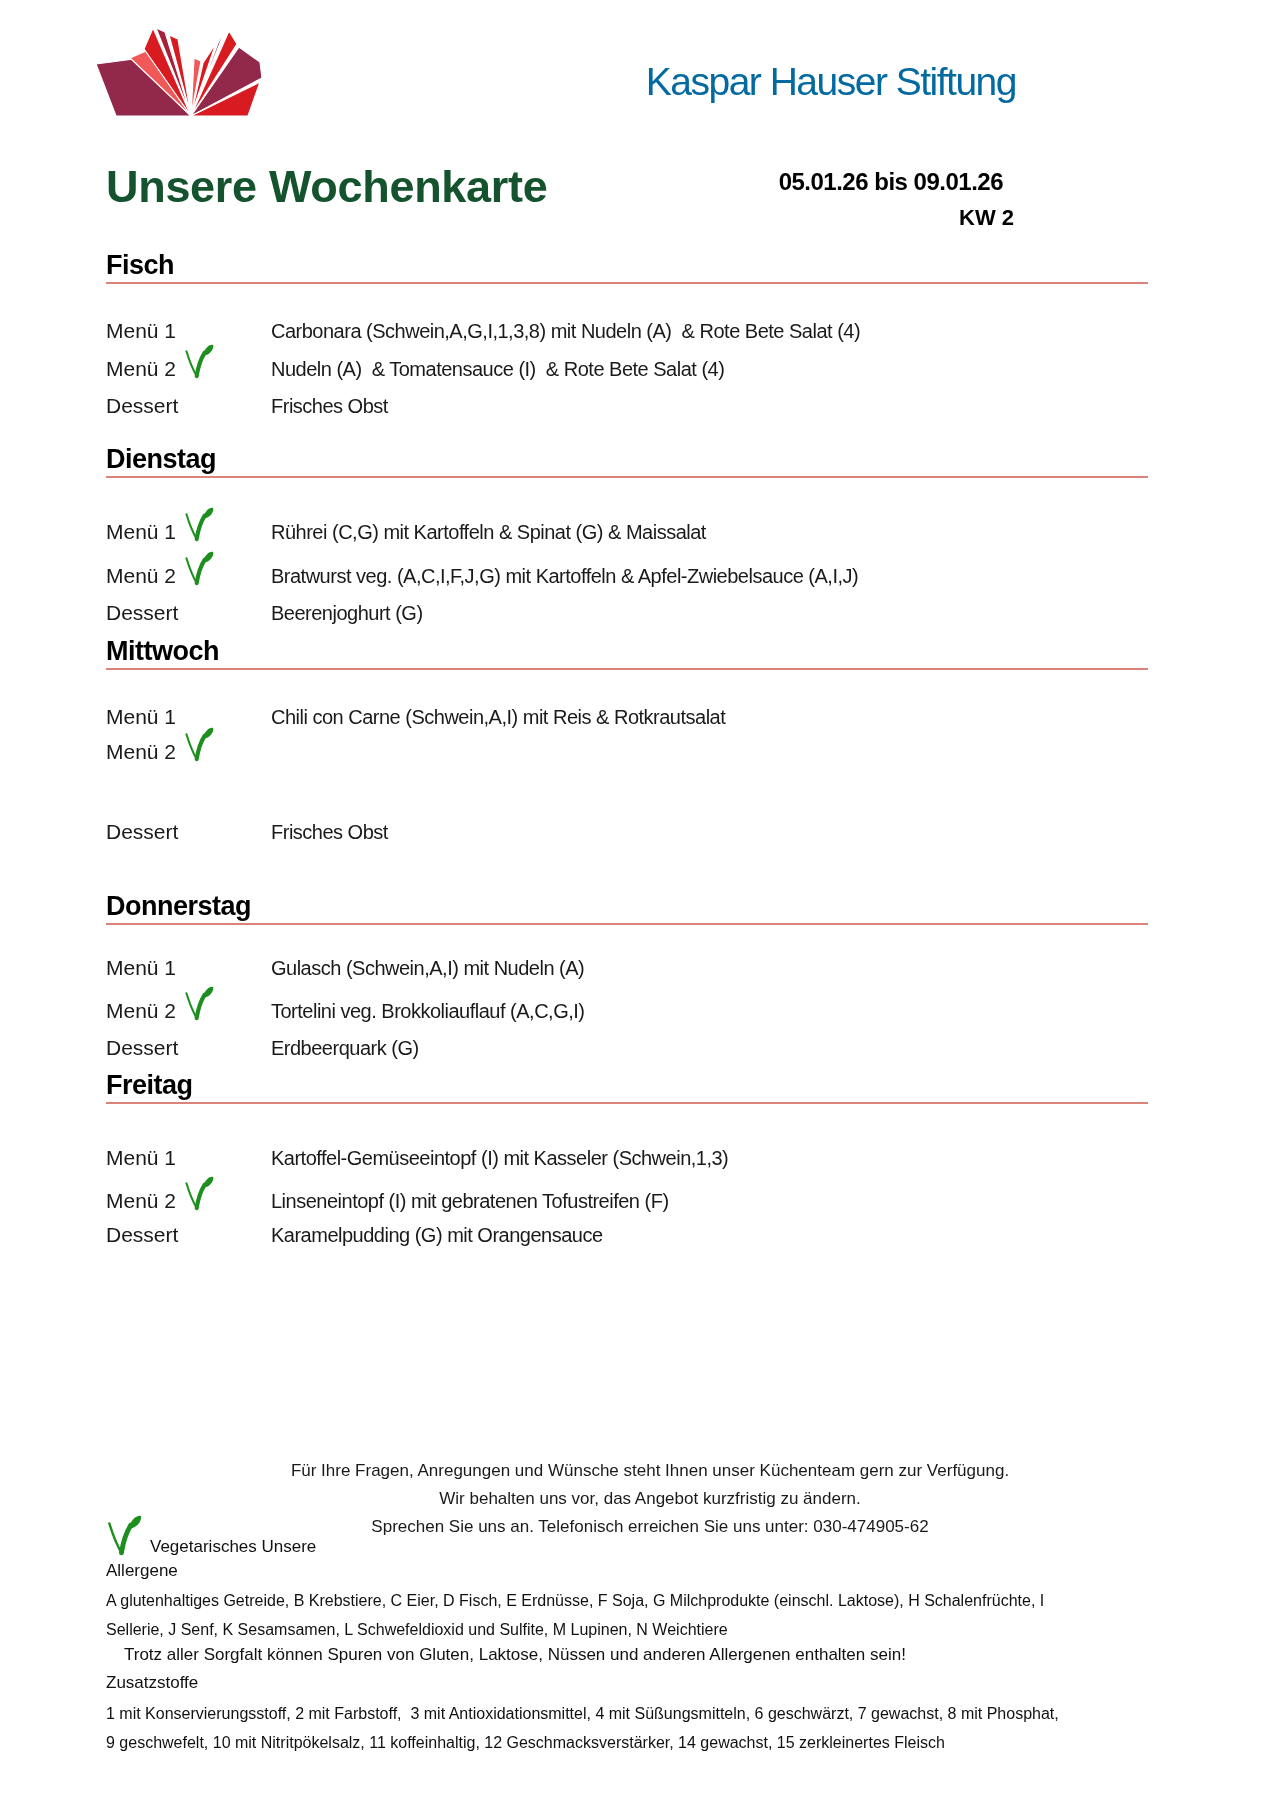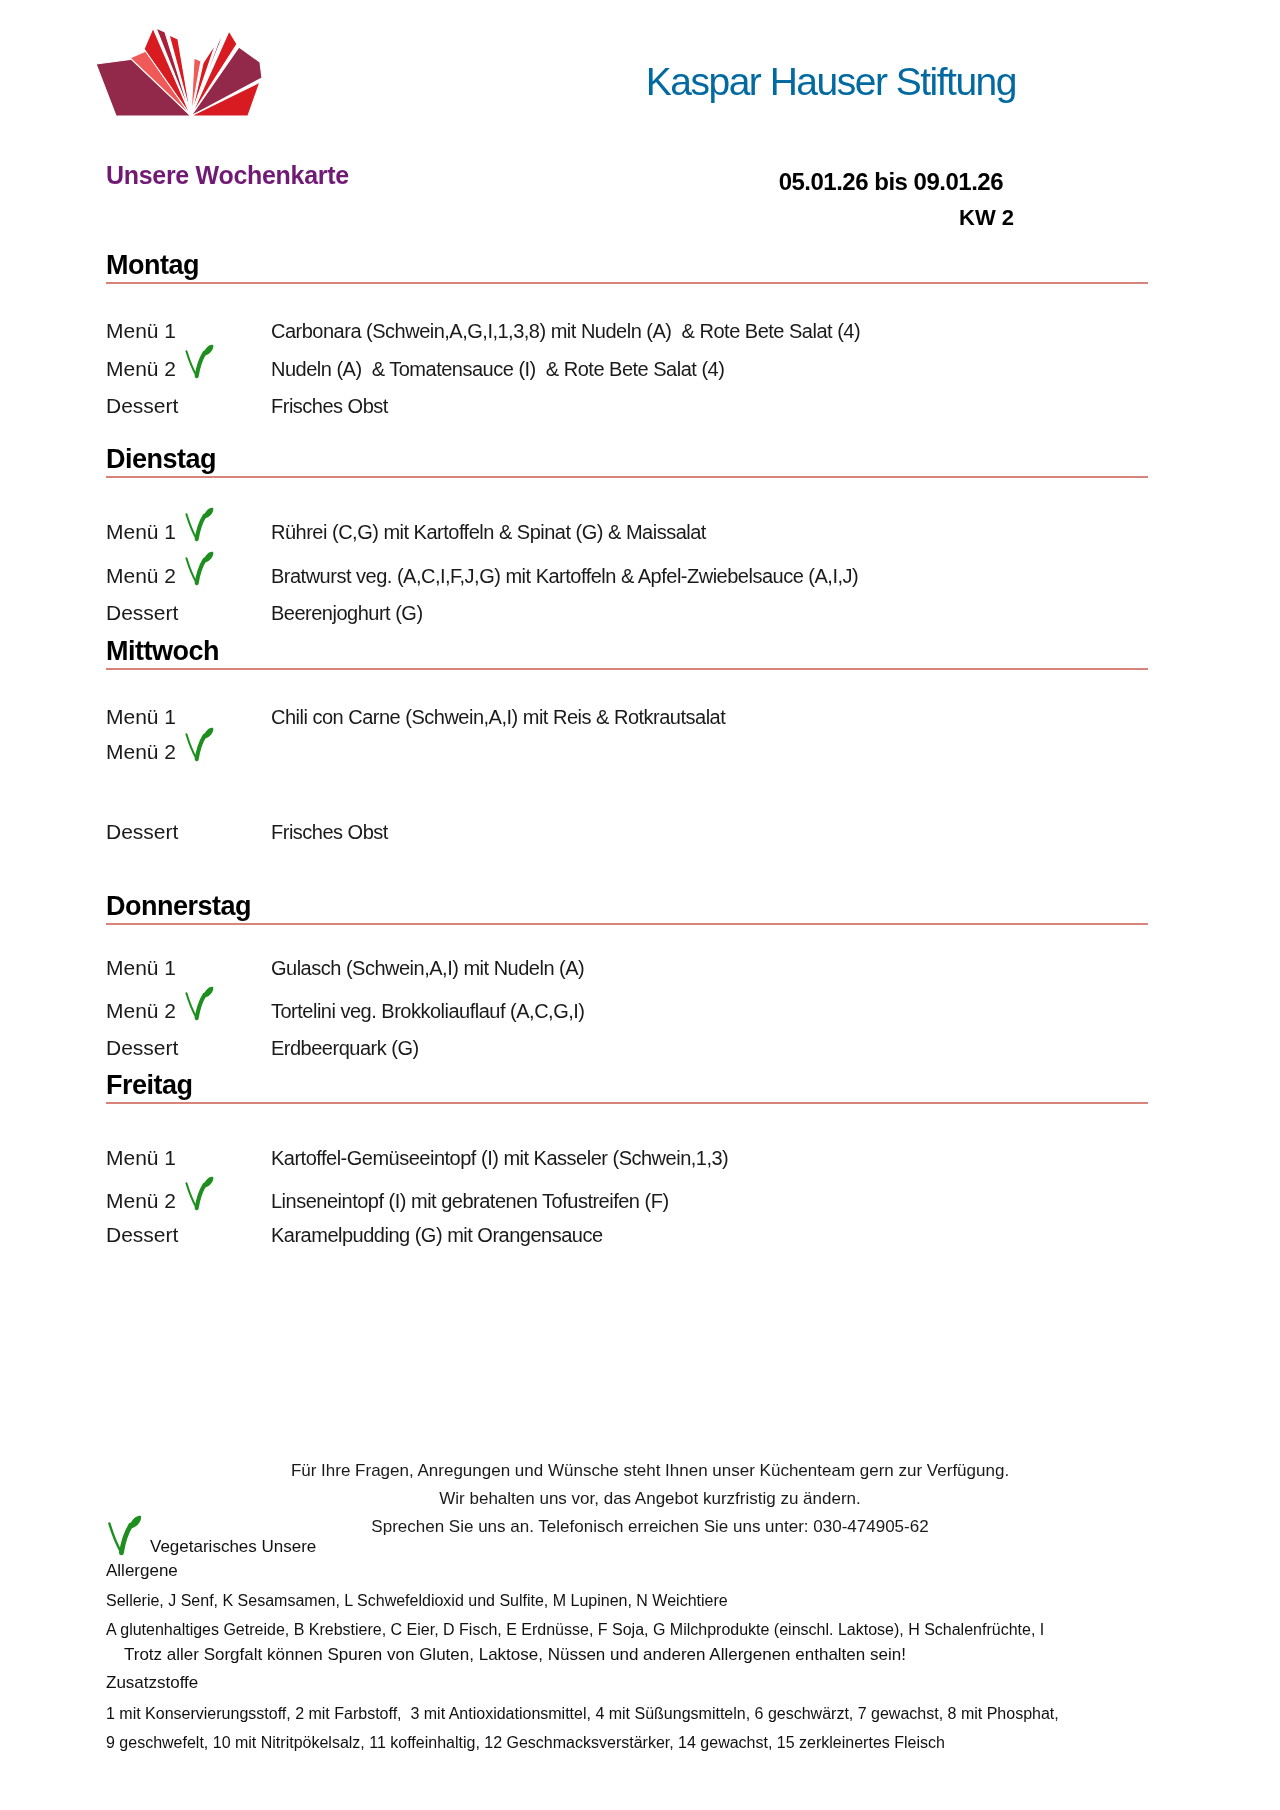--- a/index.html
+++ b/index.html
@@ -3,21 +3,21 @@
 <meta charset="utf-8">
 <style>
   html,body{margin:0;padding:0;}
   body{
     width:1280px;height:1810px;background:#ffffff;position:relative;
     font-family:"Liberation Sans",sans-serif;color:#161616;
     -webkit-font-smoothing:antialiased;overflow:hidden;
   }
   .abs{position:absolute;}
   .brand-title{font-size:39px;font-weight:400;letter-spacing:-1.5px;color:#0369a1;white-space:pre;}
-  .page-title{font-size:25px;font-weight:bold;letter-spacing:-0.3px;color:#701a75;white-space:pre;}
+  .page-title{font-size:45px;font-weight:bold;letter-spacing:-0.3px;color:#14532d;white-space:pre;}
   .date-range{font-size:24px;font-weight:bold;letter-spacing:-0.5px;color:#000;white-space:pre;}
   .week-no{font-size:22px;font-weight:bold;color:#000;white-space:pre;}
   .day-head{
     left:106px;width:1042px;font-size:27px;font-weight:bold;letter-spacing:-0.5px;
     line-height:27px;color:#000;padding-bottom:3px;border-bottom:2.5px solid #d9837b;white-space:pre;
   }
   .menu-row{left:106px;width:1100px;height:30px;}
   .menu-label{position:absolute;left:0;top:0;font-size:21px;color:#1a1a1a;white-space:pre;}
   .dish{position:absolute;left:165px;top:1px;font-size:20px;letter-spacing:-0.5px;color:#1a1a1a;white-space:pre;}
   .veg-badge{position:absolute;left:76px;top:-14px;width:32px;height:36px;}
@@ -50,21 +50,21 @@
 
 <div class="abs brand-title" style="right:264px;top:60px;">Kaspar Hauser Stiftung</div>
 
 <div class="abs page-title" style="left:106px;top:161px;">Unsere Wochenkarte</div>
 
 <div class="abs date-range" style="right:277px;top:168px;">05.01.26 bis 09.01.26</div>
 
 <div class="abs week-no" style="right:266px;top:205px;">KW 2</div>
 
 <div id="days">
-    <div class="abs day-head" style="top: 252px;">Montag</div>
+    <div class="abs day-head" style="top: 252px;">Fisch</div>
     <div class="abs menu-row" style="top: 319px;">
       <span class="menu-label">Menü 1</span>
       <span class="dish">Carbonara (Schwein,A,G,I,1,3,8) mit Nudeln (A)  &amp; Rote Bete Salat (4)</span>
     </div>
     <div class="abs menu-row" style="top: 357px;">
       <span class="menu-label">Menü 2</span>
       <svg class="veg-badge" viewBox="0 0 36 40">
         <path d="M5 9 C8 19 12 29 16.5 37" fill="none" stroke="#1e8f1e" stroke-width="2.3" stroke-linecap="round"></path>
         <path d="M16.5 37 C18 27 21.5 17 25.5 10.5" fill="none" stroke="#1e8f1e" stroke-width="4.6" stroke-linecap="round"></path>
         <path d="M24.5 12.5 C25.5 4 33 0.5 35.2 2.2 C35.8 8 30 13.8 24 13.8 Z" fill="#1e8f1e"></path>
@@ -163,22 +163,22 @@
     <path d="M5 9 C8 19 12 29 16.5 37" fill="none" stroke="#1e8f1e" stroke-width="2.3" stroke-linecap="round"></path>
     <path d="M16.5 37 C18 27 21.5 17 25.5 10.5" fill="none" stroke="#1e8f1e" stroke-width="4.6" stroke-linecap="round"></path>
     <path d="M24.5 12.5 C25.5 4 33 0.5 35.2 2.2 C35.8 8 30 13.8 24 13.8 Z" fill="#1e8f1e"></path>
   </svg>
 
 <div class="abs legend-text" style="left:150px;top:1537px;">Vegetarisches Unsere</div>
 
 <div class="abs small-label" style="left:106px;top:1561px;">Allergene</div>
 
 <div class="abs fine-lines" id="allergen-lines" style="left:106px;top:1586px;">
+    <div>A glutenhaltiges Getreide, B Krebstiere, C Eier, D Fisch, E Erdnüsse, F Soja, G Milchprodukte (einschl. Laktose), H Schalenfrüchte, I</div>
     <div>Sellerie, J Senf, K Sesamsamen, L Schwefeldioxid und Sulfite, M Lupinen, N Weichtiere</div>
-    <div>A glutenhaltiges Getreide, B Krebstiere, C Eier, D Fisch, E Erdnüsse, F Soja, G Milchprodukte (einschl. Laktose), H Schalenfrüchte, I</div>
   </div>
 
 <div class="abs warning-line" style="left:106px;top:1645px;">Trotz aller Sorgfalt können Spuren von Gluten, Laktose, Nüssen und anderen Allergenen enthalten sein!</div>
 
 <div class="abs small-label" style="left:106px;top:1673px;">Zusatzstoffe</div>
 
 <div class="abs fine-lines" id="additive-lines" style="left:106px;top:1699px;">
     <div>1 mit Konservierungsstoff, 2 mit Farbstoff,  3 mit Antioxidationsmittel, 4 mit Süßungsmitteln, 6 geschwärzt, 7 gewachst, 8 mit Phosphat,</div>
     <div>9 geschwefelt, 10 mit Nitritpökelsalz, 11 koffeinhaltig, 12 Geschmacksverstärker, 14 gewachst, 15 zerkleinertes Fleisch</div>
   </div>

